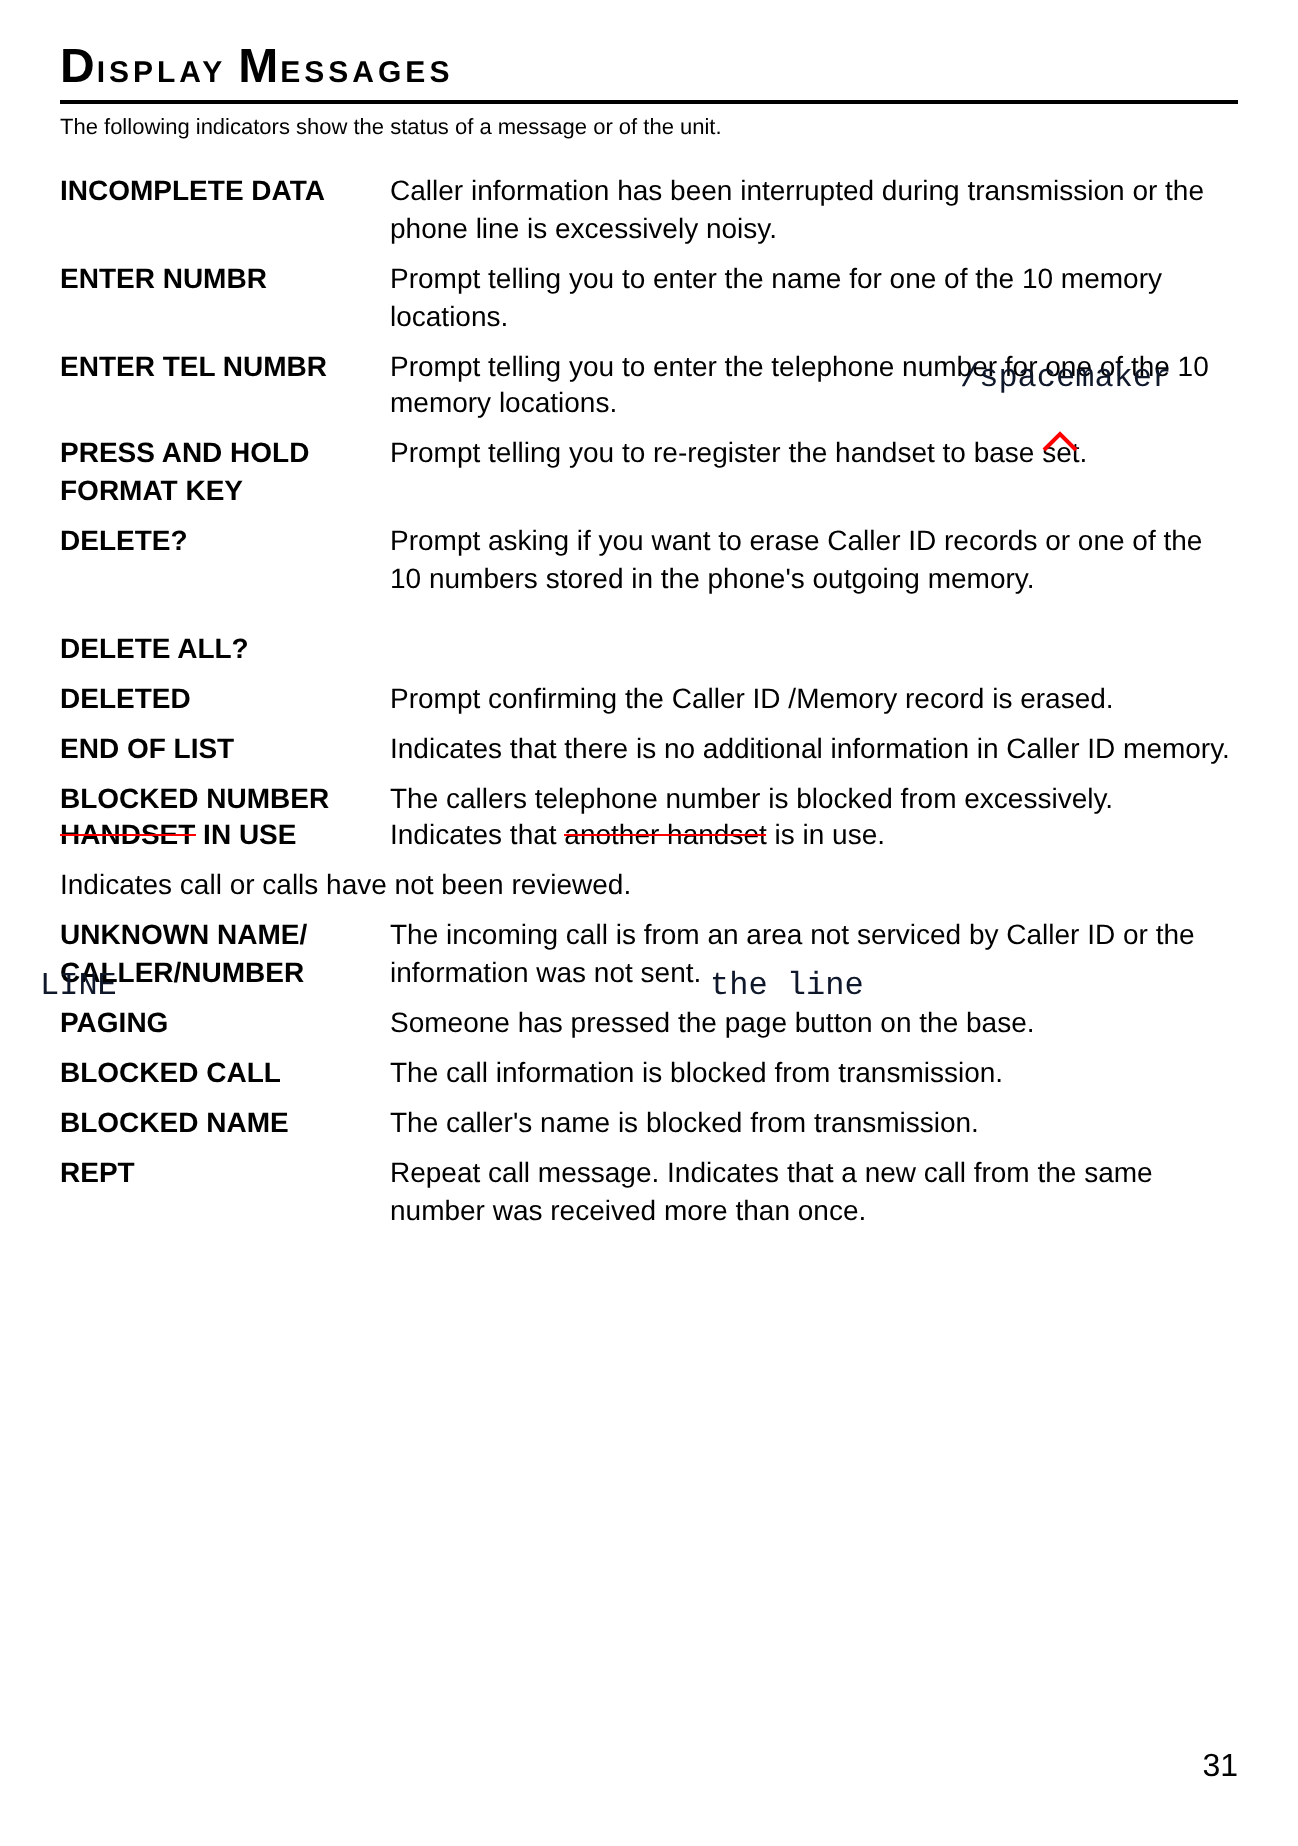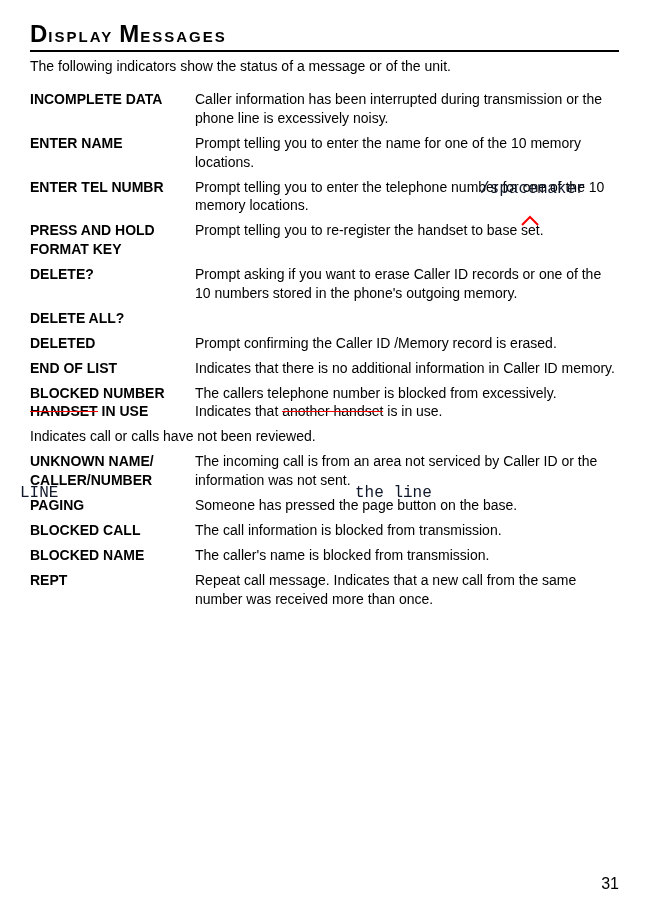--- a/index.html
+++ b/index.html
@@ -27,21 +27,21 @@
     }
     .title-rest {
       font-size: 15px;
       letter-spacing: 2px;
     }
     .title-underline {
       border-bottom: 2px solid #000;
       margin-bottom: 6px;
     }
     .intro {
-      font-size: 14px;
+      font-size: 11px;
       margin-bottom: 16px;
     }
     .entry {
       display: flex;
       margin-bottom: 6px;
     }
     .term {
       width: 165px;
       font-weight: bold;
       font-size: 14px;
@@ -107,32 +107,32 @@
   </div>
 </div>
 
 <p class="intro">The following indicators show the status of a message or of the unit.</p>
 
 <div class="entry">
   <div class="term">INCOMPLETE DATA</div>
   <div class="desc">Caller information has been interrupted during transmission or the phone line is excessively noisy.</div>
 </div>
 <div class="entry">
-  <div class="term">ENTER NAME</div>
+  <div class="term">ENTER NUMBR</div>
   <div class="desc">Prompt telling you to enter the name for one of the 10 memory locations.</div>
 </div>
 <div class="entry">
   <div class="term">ENTER TEL NUMBR</div>
   <div class="desc">Prompt telling you to enter the telephone number for one of the 10 memory locations.</div>
 </div>
 <div class="entry">
   <div class="term">PRESS AND HOLD FORMAT KEY</div>
   <div class="desc">Prompt telling you to re-register the handset to base set.</div>
 </div>
-<div class="entry" style="margin-bottom:6px;">
+<div class="entry" style="margin-bottom:16px;">
   <div class="term">DELETE?</div>
   <div class="desc">Prompt asking if you want to erase Caller ID records or one of the 10 numbers stored in the phone's outgoing memory.</div>
 </div>
 <div class="entry">
   <div class="term">DELETE ALL?</div>
 </div>
 <div class="entry">
   <div class="term">DELETED</div>
   <div class="desc">Prompt confirming the Caller ID /Memory record is erased.</div>
 </div>

